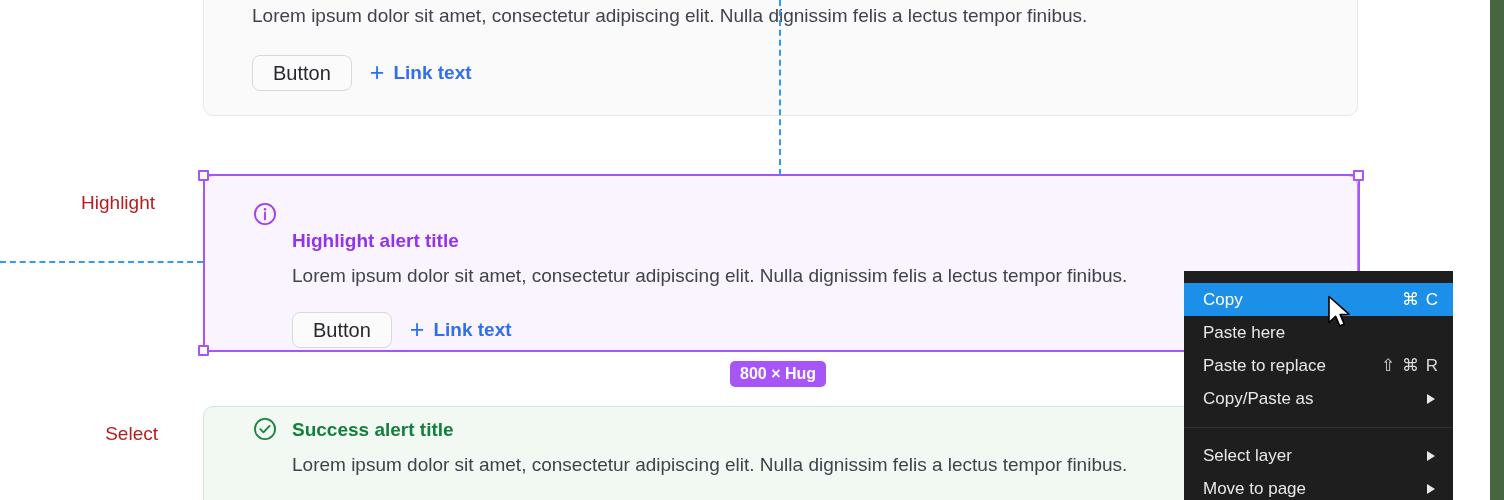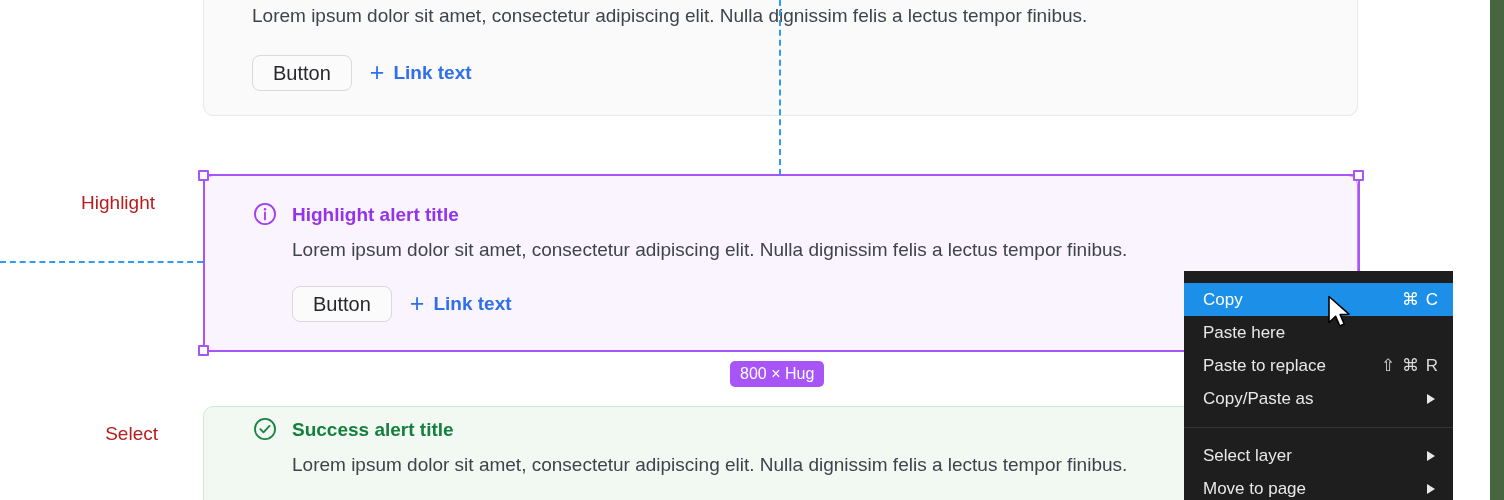--- a/index.html
+++ b/index.html
@@ -109,21 +109,21 @@
 
   
   #alert-highlight {
     left:203px;
     top:175px;
     width:1155px;
     height:177px;
     background:#faf4ff;
     border:1px solid #c77dff;
   }
-  #alert-highlight .alert-title { color:#9333ea; }
+  #alert-highlight .alert-title { color:#9333ea;margin-top:26px; }
 
   
   #alert-success {
     left:203px;
     top:406px;
     width:1155px;
     height:180px;
     background:#f2f9f3;
     border:1px solid #d3e7d6;
   }
@@ -144,21 +144,21 @@
   .size-badge {
     position:absolute;
     display:inline-flex;
     align-items:center;
     justify-content:center;
     height:26px;
     padding:0 10px;
     background:#a855f7;
     color:#ffffff;
     font-size:16px;
-    font-weight:normal;
+    font-weight:bold;
     border-radius:5px;
     white-space:nowrap;
     font-family:"Liberation Sans", sans-serif;
   }
 
   
   .guide-v {
     position:absolute;
     width:0;
     border-left:2px dashed #2f9bf5;

